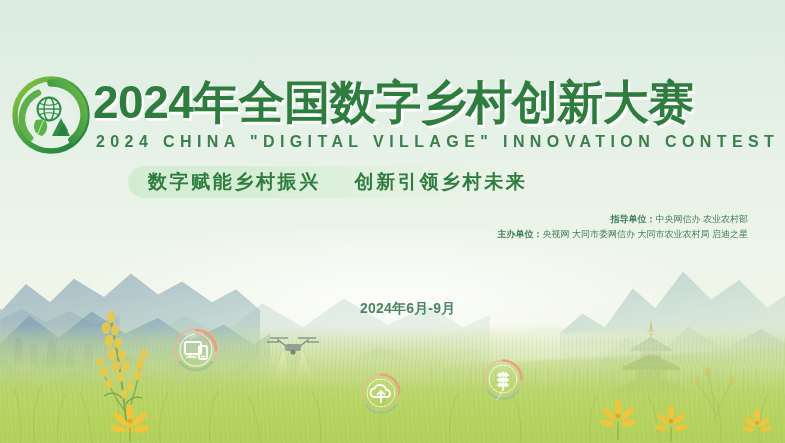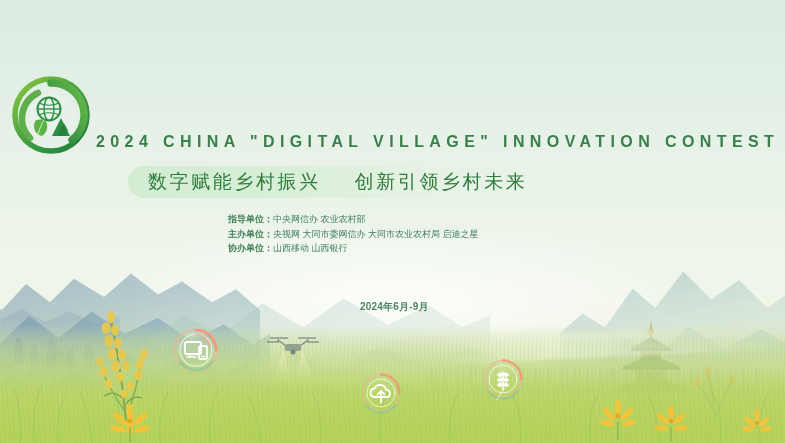--- a/index.html
+++ b/index.html
@@ -136,33 +136,33 @@
     font-family:"Liberation Sans","DejaVu Sans",sans-serif;
   }
 
   .sloganWrap{position:absolute;left:128px;top:166px;width:540px;height:32px;}
   .sloganPill{
     position:absolute;left:0;top:0;width:540px;height:32px;border-radius:16px;
     background:linear-gradient(90deg,rgba(209,236,209,.95) 0%,rgba(214,238,213,.9) 28%,rgba(224,241,222,.55) 52%,rgba(235,245,233,.18) 72%,rgba(240,247,236,0) 100%);
   }
   .sloganText{
     position:absolute;left:20px;top:0;height:32px;line-height:32px;
-    font-size:19px;font-weight:normal;color:#2f7d3e;letter-spacing:2.6px;white-space:nowrap;
+    font-size:19px;font-weight:bold;color:#2f7d3e;letter-spacing:2.6px;white-space:nowrap;
   }
   .sloganText .gap{display:inline-block;width:18px;}
 
-  .orgBlock{position:absolute;left:228px;top:212px;width:520px;}
+  .orgBlock{position:absolute;left:228px;top:212px;width:520px;text-align:right;}
   .orgLine{
     font-size:9px;line-height:14.6px;color:#417f58;white-space:nowrap;
     font-family:"Liberation Sans","DejaVu Sans",sans-serif;
   }
   .orgLabel{font-weight:bold;}
   .dateLine{
     position:absolute;left:360px;top:300px;
-    font-size:10px;font-weight:bold;color:#4a8460;letter-spacing:.2px;white-space:nowrap;
+    font-size:14px;font-weight:bold;color:#4a8460;letter-spacing:.2px;white-space:nowrap;
   }
 </style>
 </head>
 <body>
 
 <div id="poster">
 
   <div class="layer">
 
     <div class="haze"></div>
@@ -431,38 +431,36 @@
     <path d="M27 27 C32 30 42 30 47 27" fill="none" stroke="#2f8f45" stroke-width="1.2"></path>
     <path d="M27 39 C32 36 42 36 47 39" fill="none" stroke="#2f8f45" stroke-width="1.2"></path>
 
     <path d="M24 44 C20 50 22 58 30 60 C36 56 37 48 32 43 Z" fill="#5cb345"></path>
     <path d="M26 58 C28 52 30 47 32 44" stroke="#ffffff" stroke-width="1" fill="none" opacity=".7"></path>
 
     <path d="M40 60 L49 42 L58 60 Z" fill="#2e8f44"></path>
     <path d="M45 60 L52 47 L56 54 L53 60 Z" fill="#1f7b3a" opacity=".65"></path>
   </svg>
 
+  <div class="title">2024年全国数字乡村创新大赛</div>
   <div class="subtitle">2024 CHINA "DIGITAL VILLAGE" INNOVATION CONTEST</div>
 
   <div class="sloganWrap">
     <div class="sloganPill"></div>
     <div class="sloganText">
       <span>数字赋能乡村振兴</span>
       <span class="gap"></span>
       <span>创新引领乡村未来</span>
     </div>
   </div>
 
   <div class="orgBlock">
     <div class="orgLine">
       <span class="orgLabel">指导单位：</span><span>中央网信办  农业农村部</span>
     </div>
     <div class="orgLine">
       <span class="orgLabel">主办单位：</span><span>央视网  大同市委网信办  大同市农业农村局  启迪之星</span>
     </div>
-    <div class="orgLine">
-      <span class="orgLabel">协办单位：</span><span>山西移动  山西银行</span>
-    </div>
   </div>
 
   <div class="dateLine">2024年6月-9月</div>
 
 </div>
 
 </body></html>

